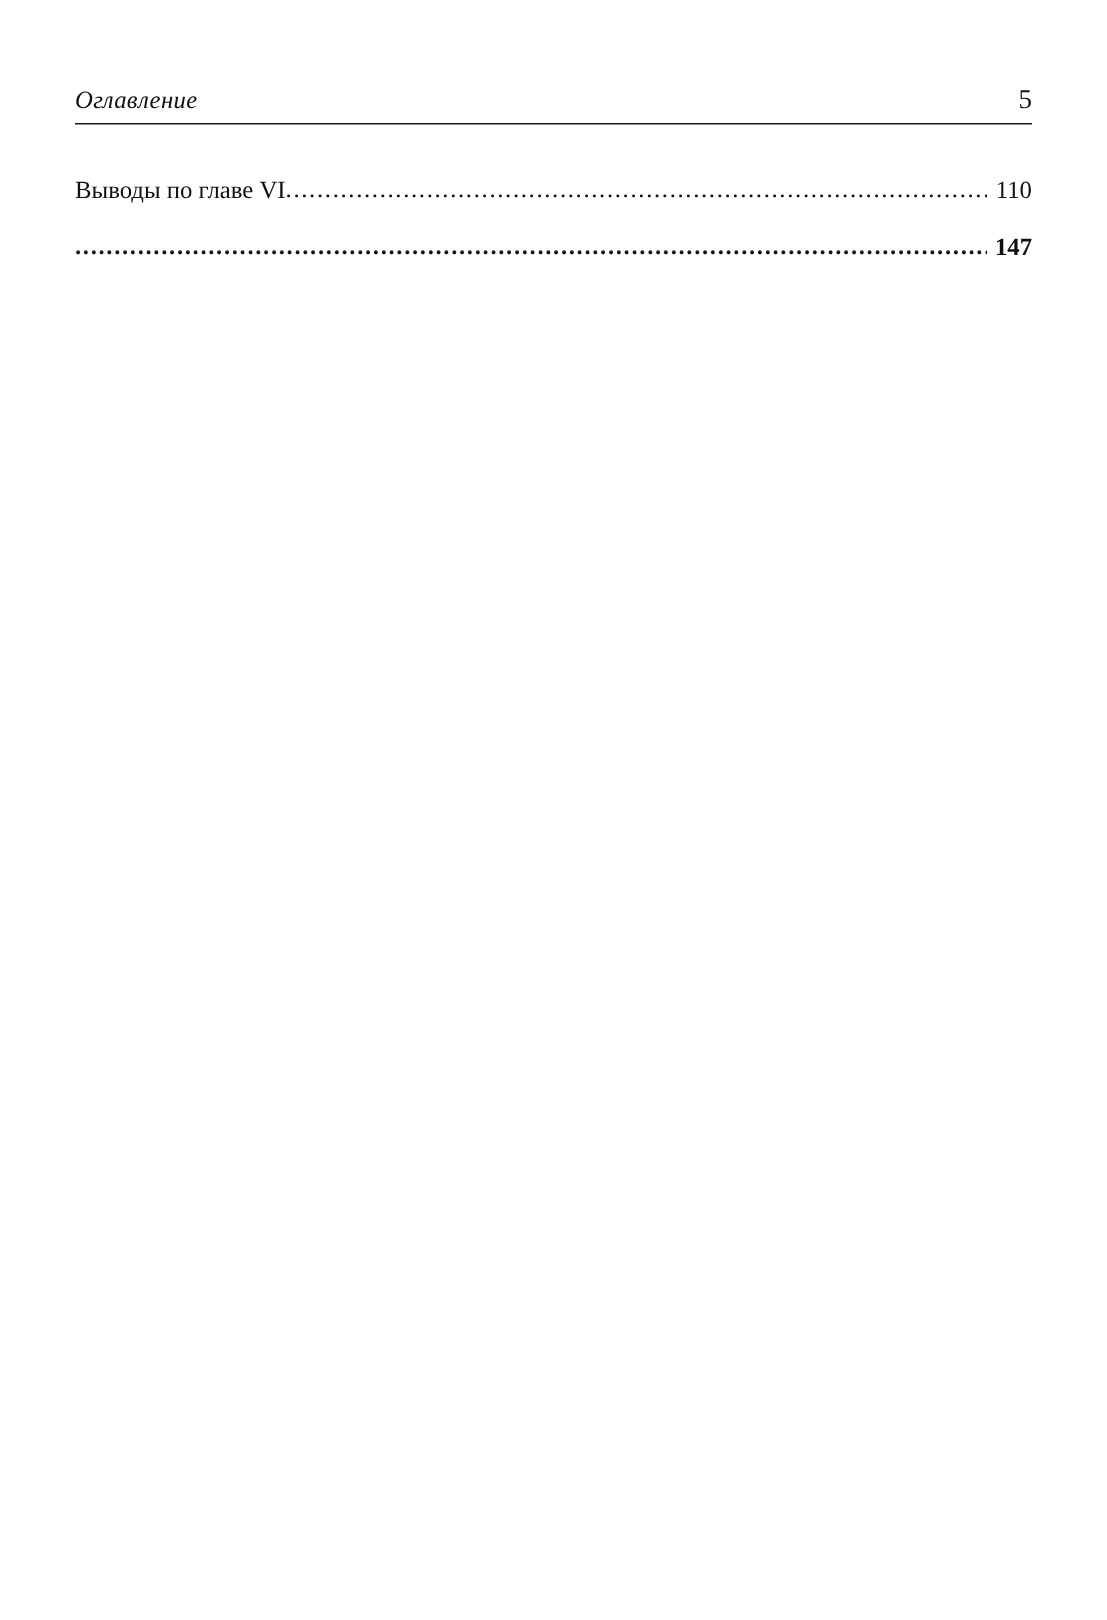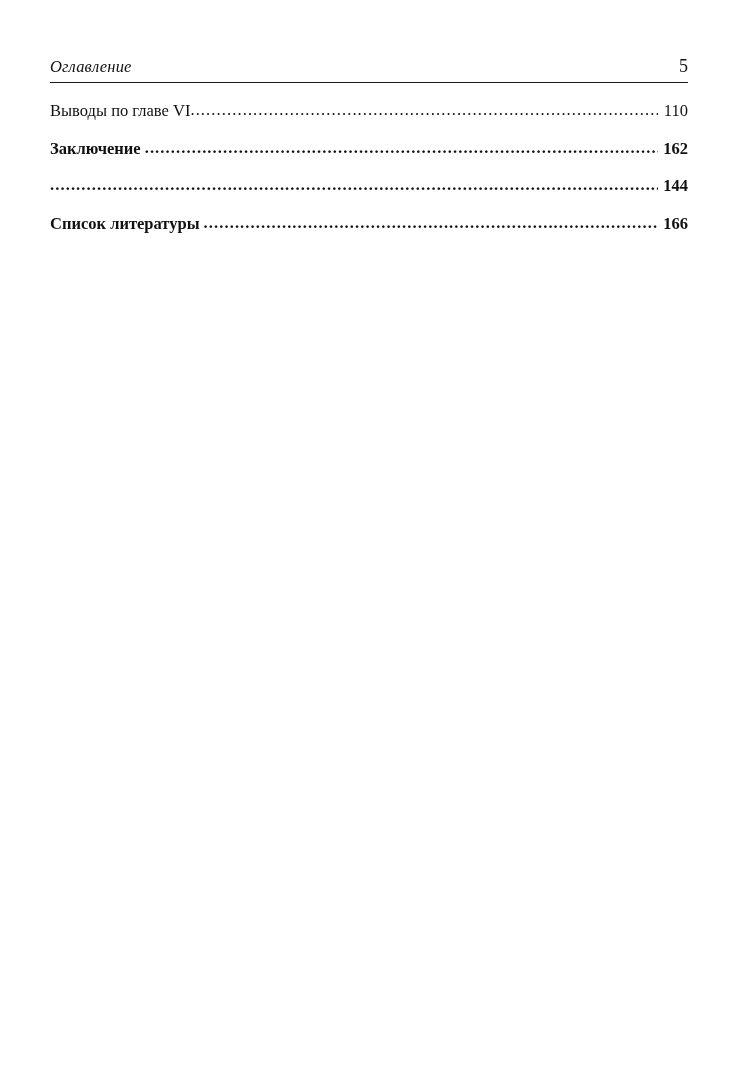--- a/index.html
+++ b/index.html
@@ -34,21 +34,21 @@
   .runhead-title {
     font-style: italic;
     font-size: 16.5px;
     letter-spacing: 0.2px;
   }
   .runhead-page {
     font-size: 18px;
   }
   
   .toc {
-    margin-top: 18px;
+    margin-top: 34px;
   }
   .toc-entry {
     display: flex;
     align-items: baseline;
     width: 100%;
     margin-bottom: 17px;
     font-size: 16.5px;
     line-height: 1.25;
     white-space: nowrap;
   }
@@ -93,32 +93,22 @@
     </div>
 
     <div class="toc">
 
       <div class="toc-entry">
         <span class="toc-label">Выводы по главе VI</span>
         <span class="toc-leader"></span>
         <span class="toc-page">110</span>
       </div>
 
-      <div class="toc-entry bold sp-before-leader">
-        <span class="toc-label">Заключение</span>
-        <span class="toc-leader"></span>
-        <span class="toc-page">162</span>
-      </div>
 
       <div class="toc-entry bold">
         <span class="toc-leader"></span>
-        <span class="toc-page">144</span>
+        <span class="toc-page">147</span>
       </div>
 
-      <div class="toc-entry bold sp-before-leader">
-        <span class="toc-label">Список литературы</span>
-        <span class="toc-leader"></span>
-        <span class="toc-page">166</span>
-      </div>
 
     </div>
   </div>
 </div>
 
 </body></html>

